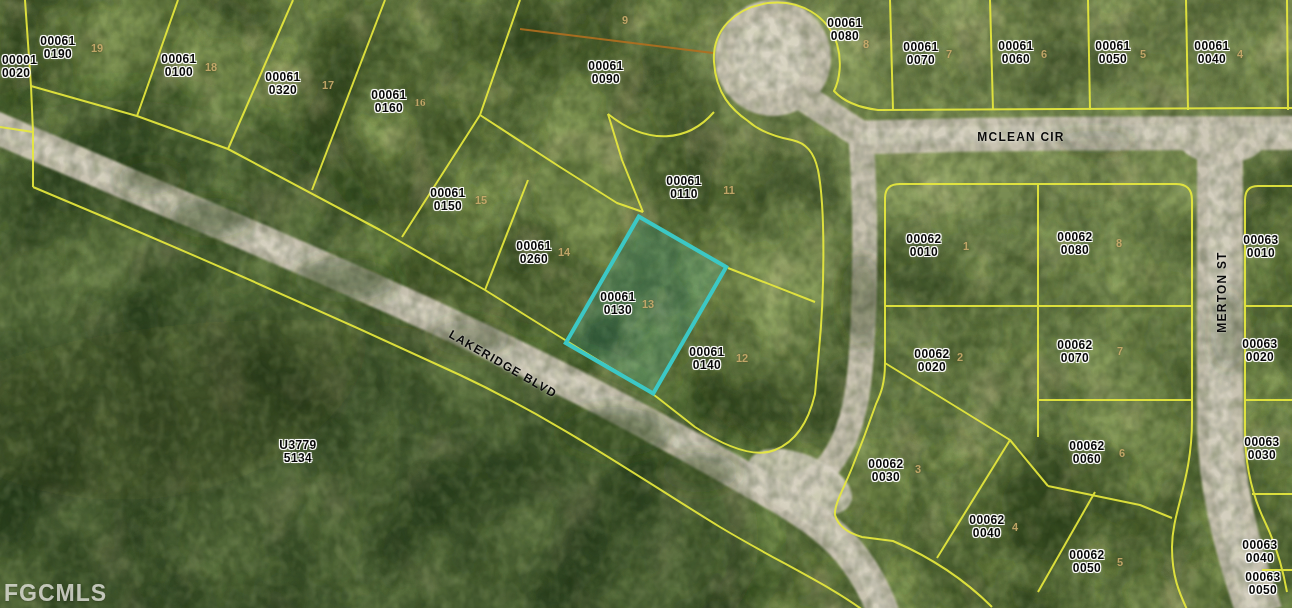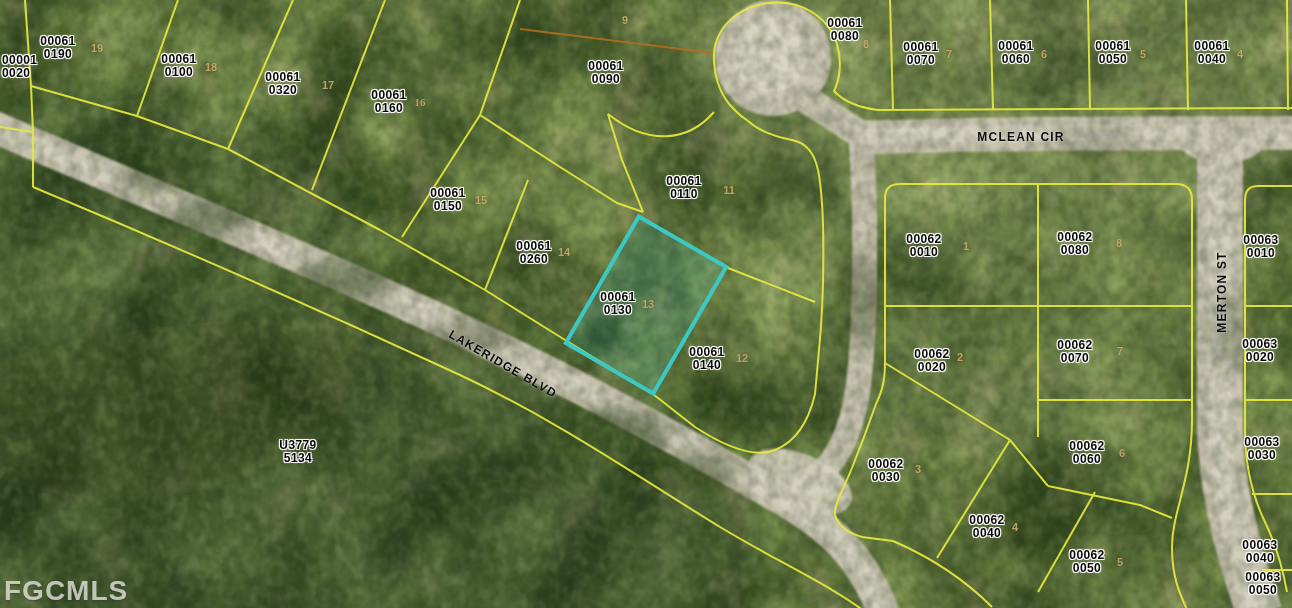--- a/index.html
+++ b/index.html
@@ -22,21 +22,21 @@
     position:absolute;transform:translate(-50%,-50%);
     font-size:11px;font-weight:bold;color:rgba(207,176,112,.88);
     text-shadow:0 0 2px rgba(55,48,22,.55);white-space:nowrap;
   }
   .street{
     position:absolute;font-size:12px;font-weight:bold;color:#0a0a0a;
     letter-spacing:1.2px;white-space:nowrap;
     text-shadow:0 0 2px rgba(255,255,255,.55),0 0 5px rgba(255,255,255,.30);
   }
   .watermark{
-    position:absolute;left:4px;bottom:1px;font-size:28px;font-weight:bold;
+    position:absolute;left:4px;bottom:1px;font-size:23px;font-weight:bold;
     color:rgba(233,233,227,.78);letter-spacing:1px;
     text-shadow:0 1px 2px rgba(40,50,28,.45);
   }
 </style>
 </head>
 <body>
 
 <div id="stage">
 
   <svg width="1292" height="608" viewBox="0 0 1292 608">

